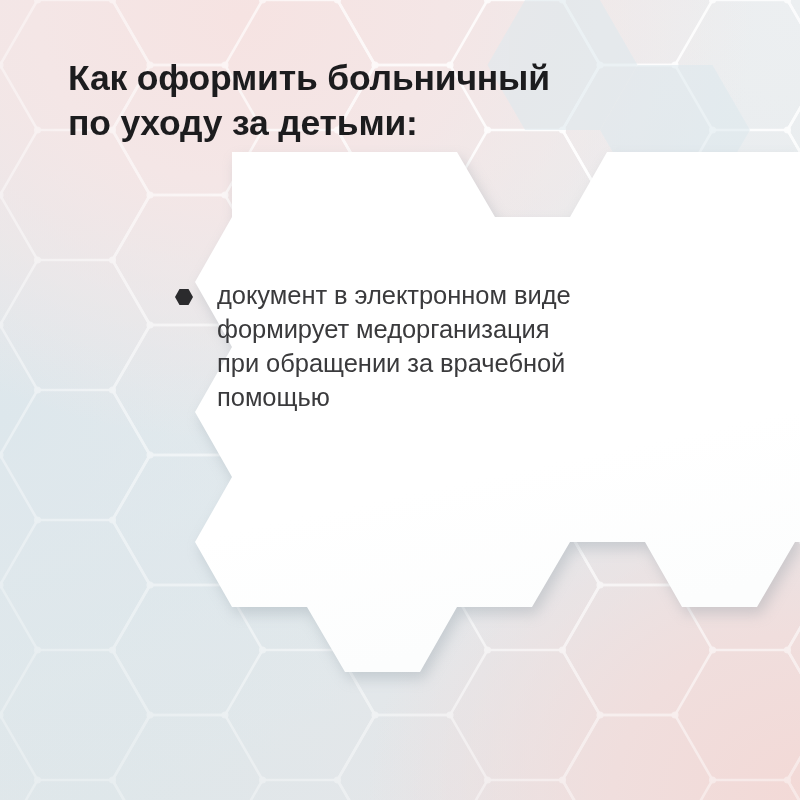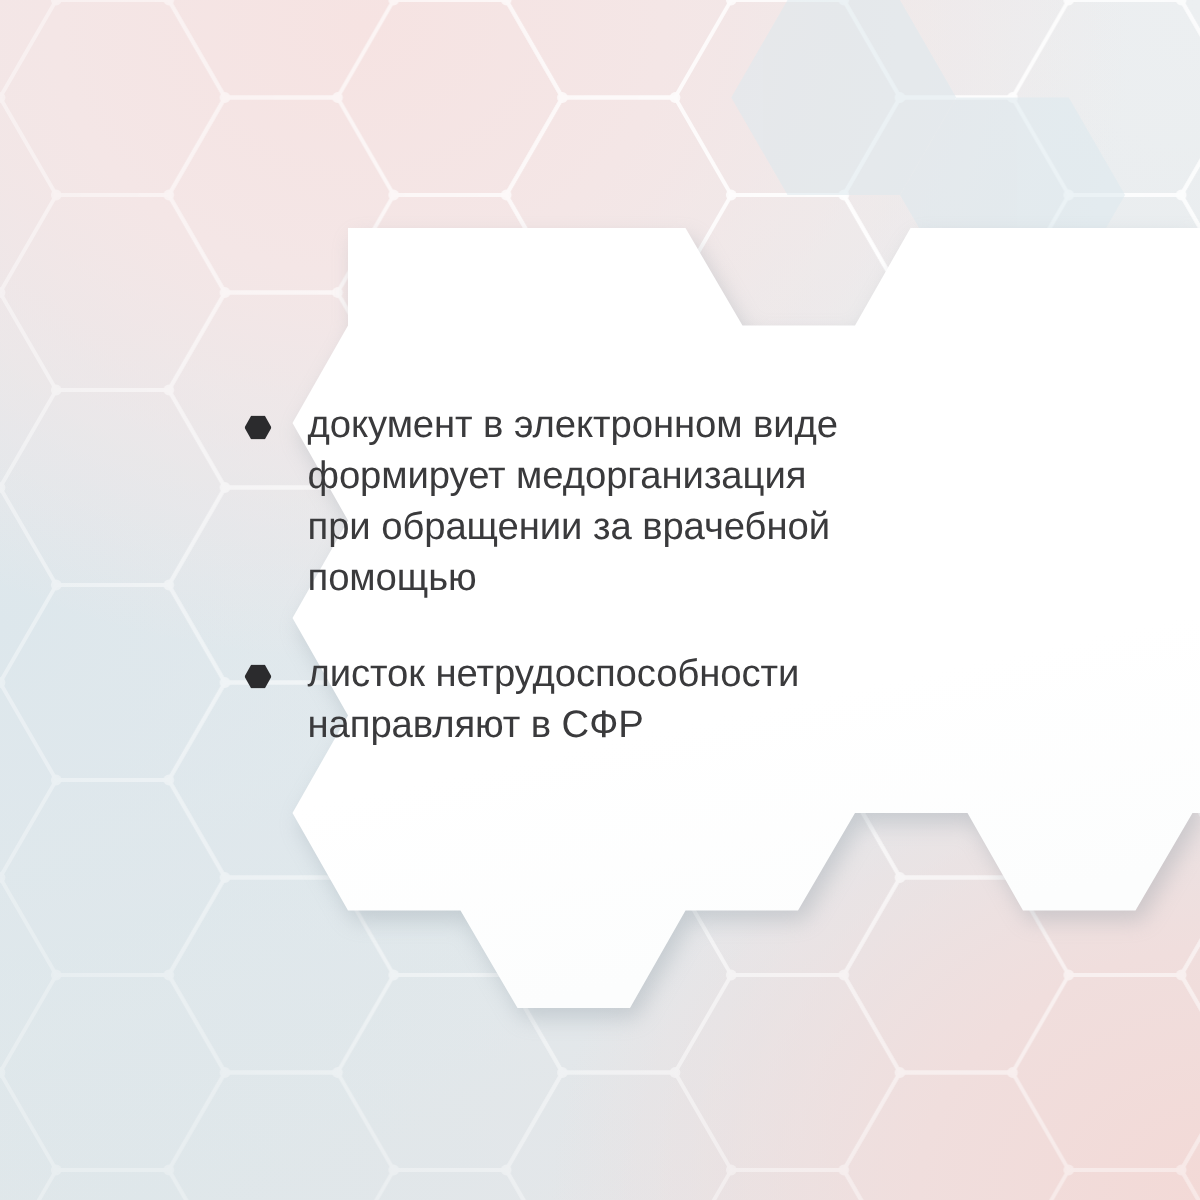--- a/index.html
+++ b/index.html
@@ -62,21 +62,21 @@
     font-weight: 700;
     letter-spacing: -0.2px;
     color: #1c1c1e;
     white-space: pre-line;
   }
   #bullet-list {
     position: absolute;
     left: 160px;
     top: 266px;
     width: 560px;
-    margin: 0;
+    margin: 12px;
     padding: 0;
     list-style: none;
   }
   .bullet-item {
     position: relative;
     padding-left: 45px;
     margin-bottom: 30px;
     font-size: 25.5px;
     line-height: 34px;
     font-weight: 400;
@@ -176,34 +176,31 @@
       L 795,542 L 757,607 L 682,607
       L 645,542 L 570,542 L 532,607
       L 457,607 L 420,672 L 345,672
       L 307,607 L 232,607 L 195,542
       L 232,477 L 195,412 L 232,347
       L 195,282 L 232,217 Z"></path>
   </svg>
 
   <div class="content">
 
+    <h1 id="page-title">Как оформить больничный
+по уходу за детьми:</h1>
 
     <ul id="bullet-list">
 
       <li class="bullet-item">
         <span class="bullet-marker"></span>
         <span class="bullet-text">документ в электронном виде
 формирует медорганизация
 при обращении за врачебной
 помощью</span>
       </li>
 
-      <li class="bullet-item">
-        <span class="bullet-marker"></span>
-        <span class="bullet-text">листок нетрудоспособности
-направляют в СФР</span>
-      </li>
 
 
     </ul>
   </div>
 
 </div>
 
 </body></html>

